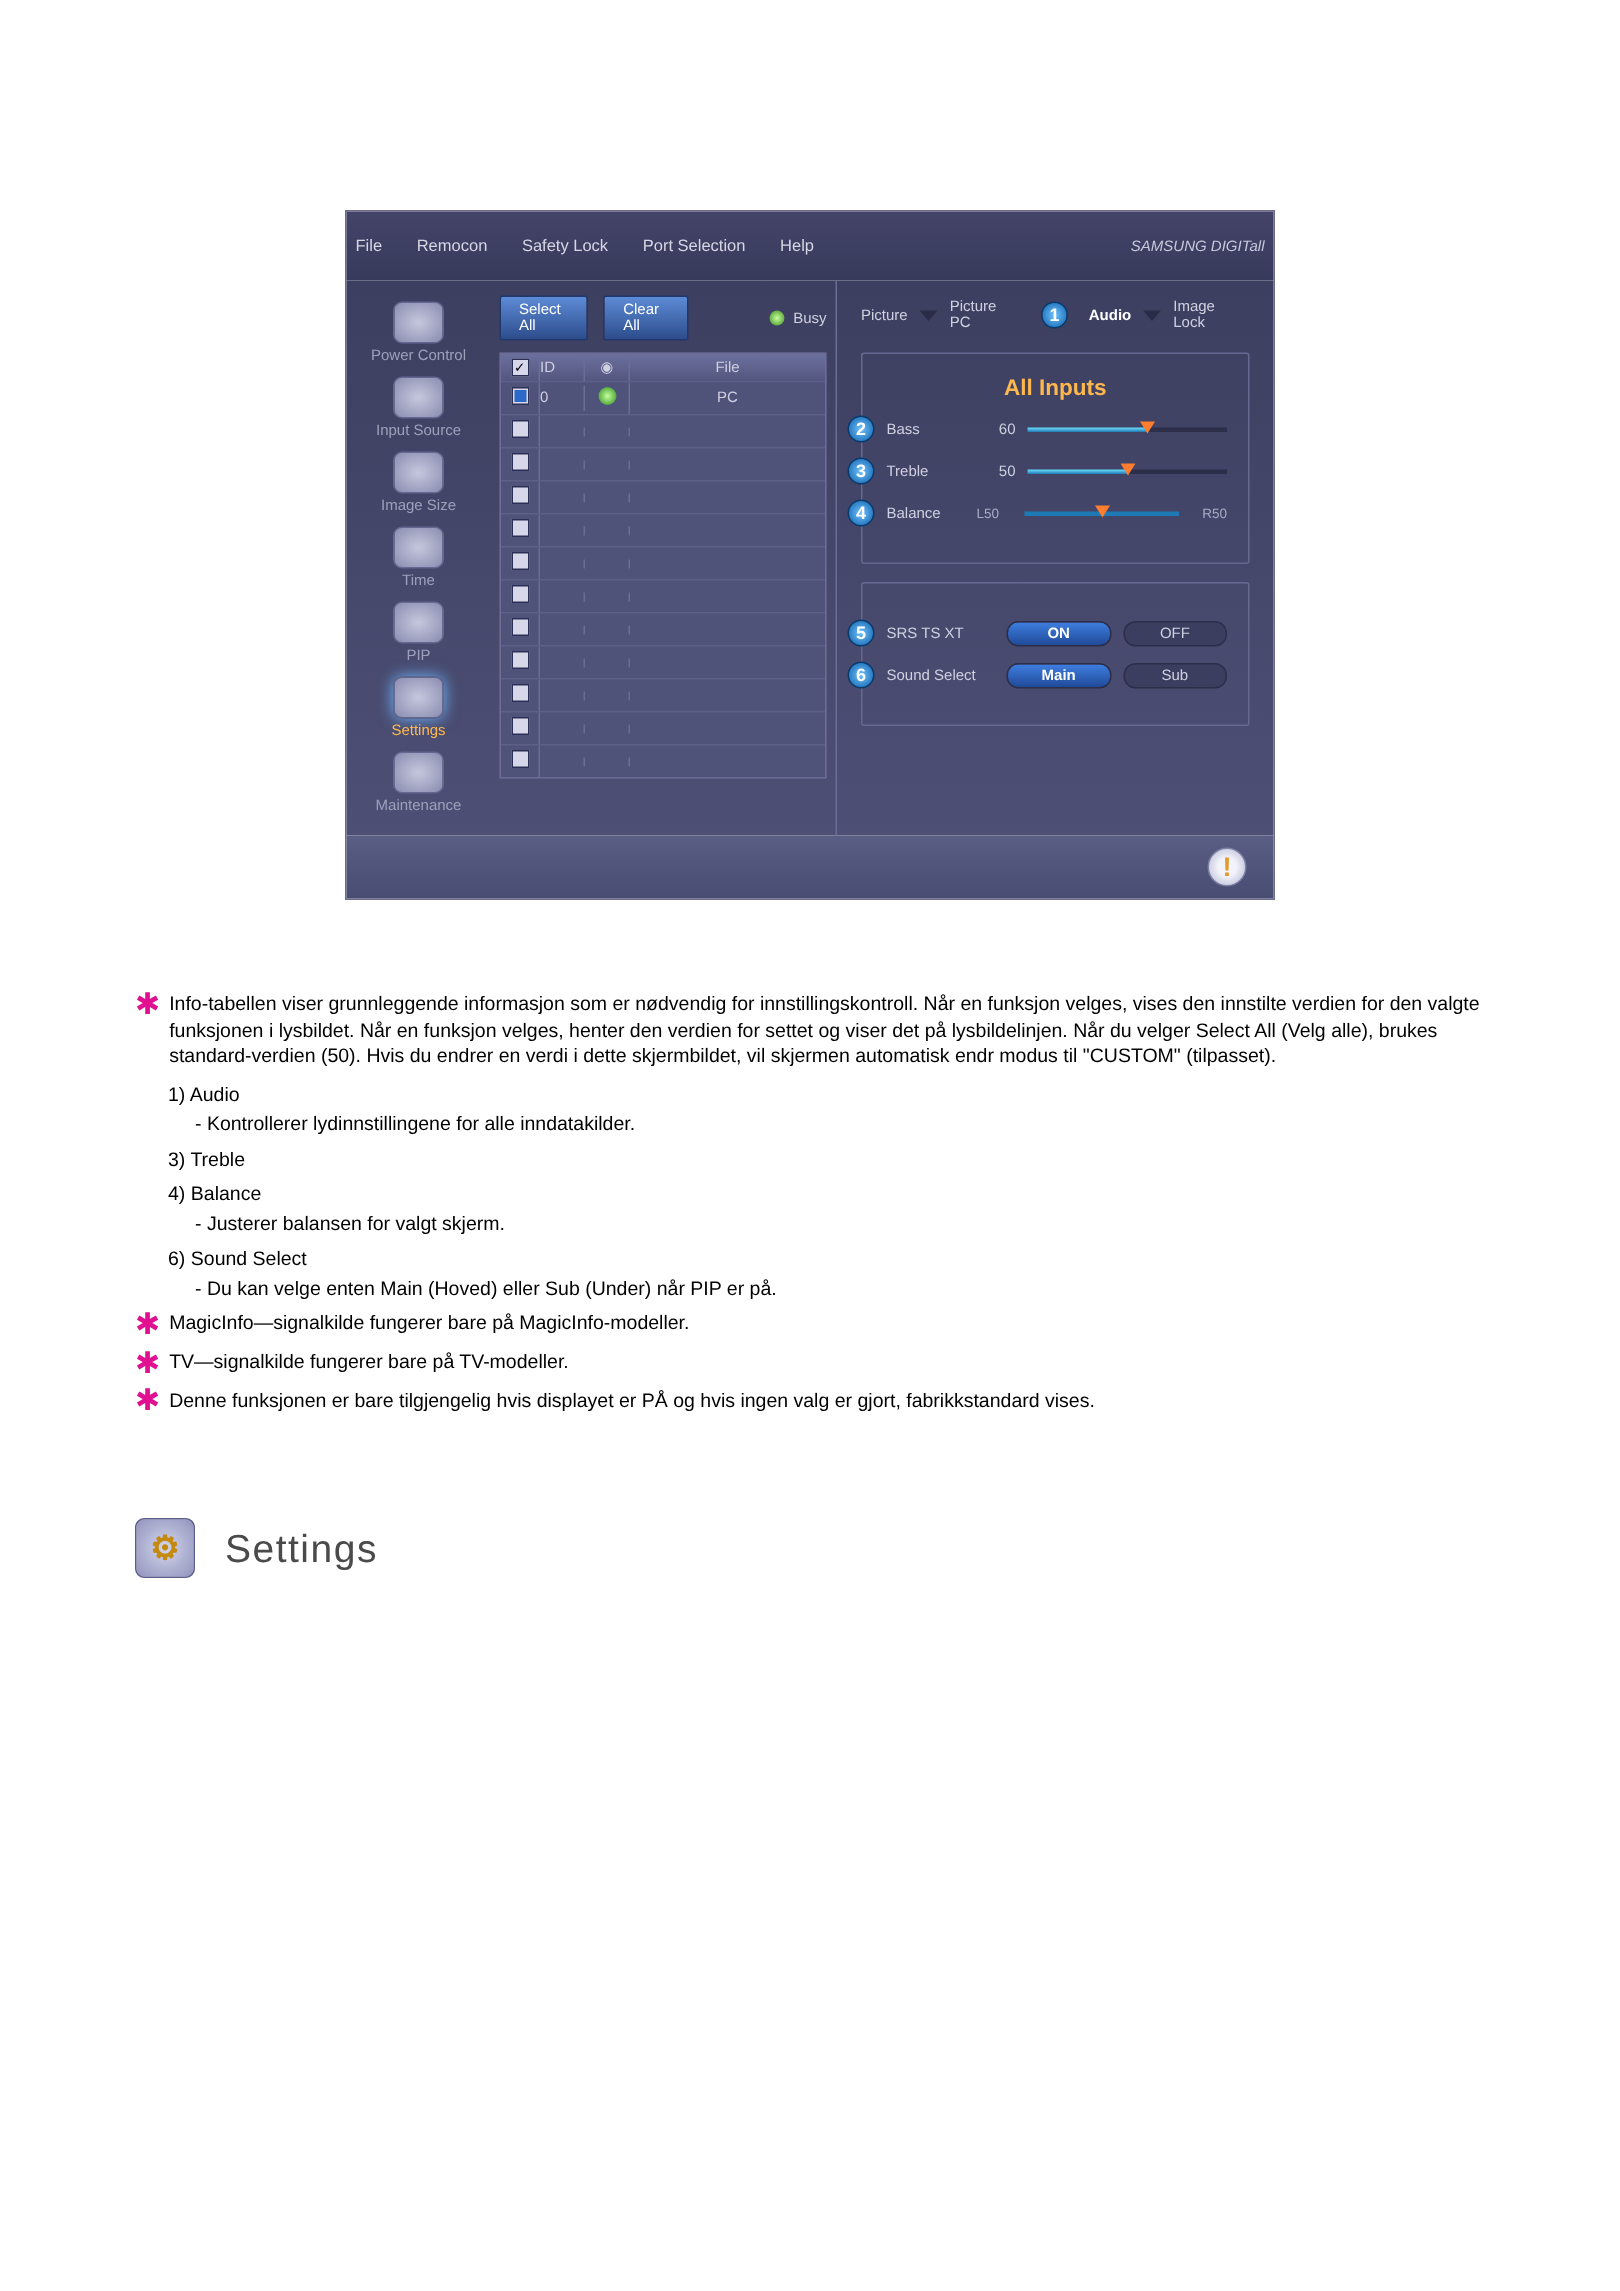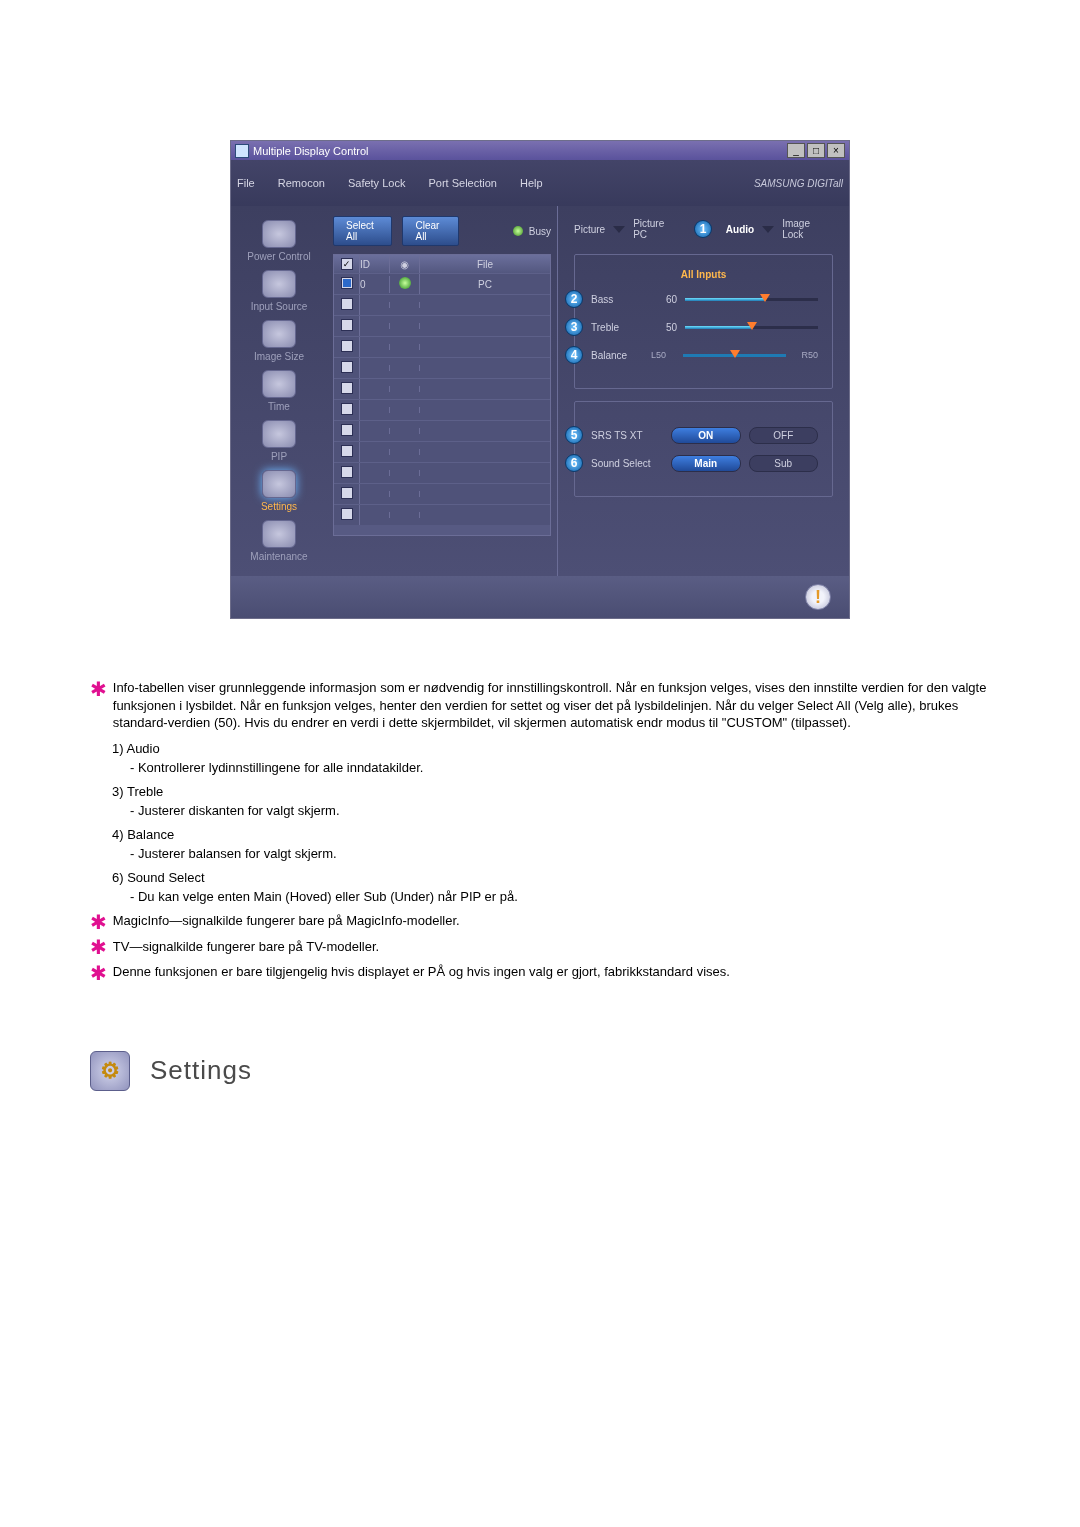--- a/index.html
+++ b/index.html
@@ -56,21 +56,21 @@
   .rpanel { flex:1; padding:12px 16px 20px 16px; border-left:1px solid #6b6d97; color:#cfd0e0; }
   .tabs { display:flex; gap:14px; align-items:center; font-size:10px; margin-bottom:14px; }
   .tab { color:#cfd0e0; }
   .tab.active { color:#fff; font-weight:bold; }
   .tab-sep { width:0; height:0; border-left:6px solid transparent; border-right:6px solid transparent;
     border-top:7px solid #2a2c47; margin:0 -6px; }
   .callout { display:inline-flex; width:18px; height:18px; border-radius:50%;
     background: radial-gradient(#6fc3ff,#0f5fa8); color:#fff; font-size:12px; font-weight:bold;
     align-items:center; justify-content:center; border:1px solid #0a3a6c; }
   .rbox { border:1px solid #666890; border-radius:2px; padding:14px 14px; margin-bottom:12px; }
-  .rbox .hdr { text-align:center; color:#ffb84d; font-size:10px; font-weight:bold; }
+  .rbox .hdr { text-align:center; color:#ffb84d; font-size:15px; font-weight:bold; }
   .rrow { display:flex; align-items:center; gap:8px; margin:10px 0; font-size:10px; }
   .rrow .lbl { width:52px; }
   .rrow .val { width:26px; text-align:right; }
   .slider { flex:1; height:12px; position:relative; }
   .slider .track { position:absolute; top:5px; left:0; right:0; height:3px; background:#2c2e4a; }
   .slider .fill { position:absolute; top:5px; left:0; height:3px; background: linear-gradient(#6fe0ff,#1e7ab4); }
   .slider .knob { position:absolute; top:1px; width:0; height:0;
     border-left:5px solid transparent; border-right:5px solid transparent; border-top:8px solid #ff7d2e; }
   .sliderlbl { width:24px; font-size:9px; color:#a9abc4; }
   .optrow { display:flex; align-items:center; gap:8px; margin:10px 0; font-size:10px; }
@@ -101,31 +101,20 @@
     justify-content:center; color:#c48a0e; font-weight:bold; font-size:22px; }
   .section-title { font-size:26px; color:#4a4a4a; letter-spacing:1px; }
 </style>
 </head>
 <body>
 
 <div class="page">
 
   <div class="window">
 
-    <div class="titlebar">
-      <div class="titlebar-left">
-        <span class="titlebar-icon"></span>
-        <span>Multiple Display Control</span>
-      </div>
-      <div class="winbtns">
-        <div class="winbtn">_</div>
-        <div class="winbtn">□</div>
-        <div class="winbtn">×</div>
-      </div>
-    </div>
 
     <div class="menubar">
       <div class="menubar-left">
         <span>File</span>
         <span>Remocon</span>
         <span>Safety Lock</span>
         <span>Port Selection</span>
         <span>Help</span>
       </div>
       <div class="brand">SAMSUNG DIGITall</div>
@@ -332,21 +321,20 @@
       <div class="desc-txt">Info-tabellen viser grunnleggende informasjon som er nødvendig for innstillingskontroll. Når en funksjon velges, vises den innstilte verdien for den valgte funksjonen i lysbildet. Når en funksjon velges, henter den verdien for settet og viser det på lysbildelinjen. Når du velger Select All (Velg alle), brukes standard-verdien (50). Hvis du endrer en verdi i dette skjermbildet, vil skjermen automatisk endr modus til "CUSTOM" (tilpasset).</div>
     </div>
 
     <div class="numlist">
       <div class="numitem">
         <span>1)</span> <span>Audio</span>
         <div class="sub">- Kontrollerer lydinnstillingene for alle inndatakilder.</div>
       </div>
       <div class="numitem">
         <span>3)</span> <span>Treble</span>
-        <div class="sub">- Justerer diskanten for valgt skjerm.</div>
       </div>
       <div class="numitem">
         <span>4)</span> <span>Balance</span>
         <div class="sub">- Justerer balansen for valgt skjerm.</div>
       </div>
       <div class="numitem">
         <span>6)</span> <span>Sound Select</span>
         <div class="sub">- Du kan velge enten Main (Hoved) eller Sub (Under) når PIP er på.</div>
       </div>
     </div>

